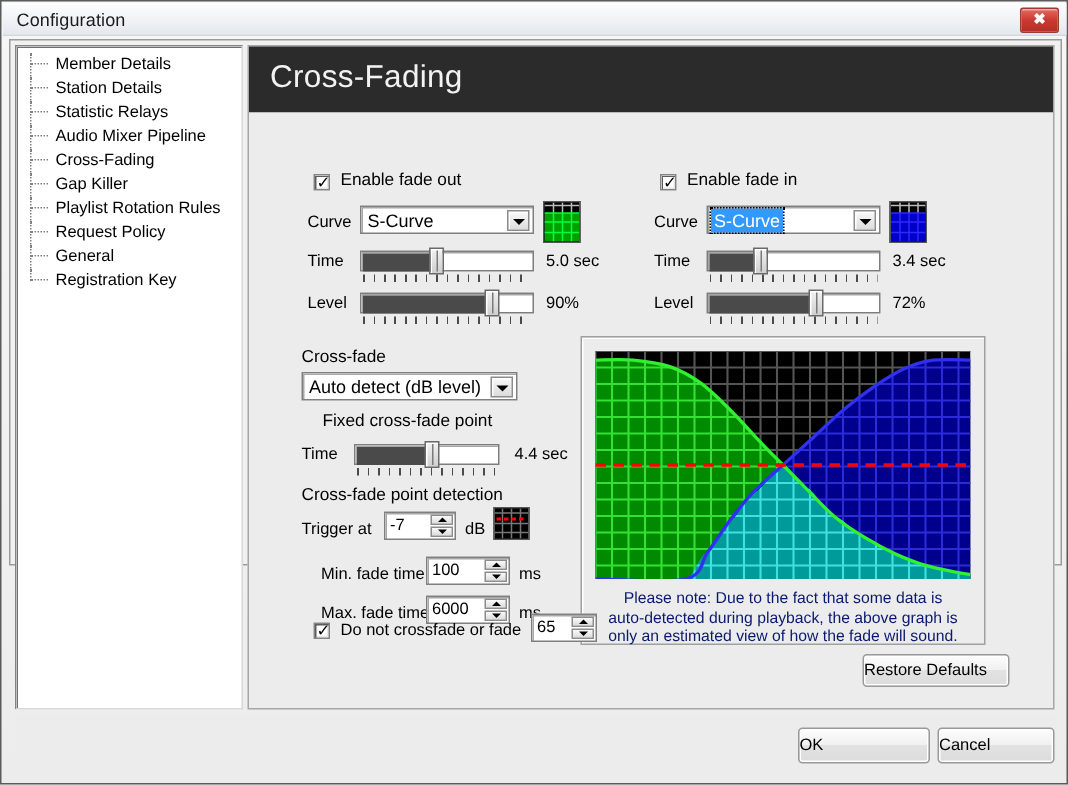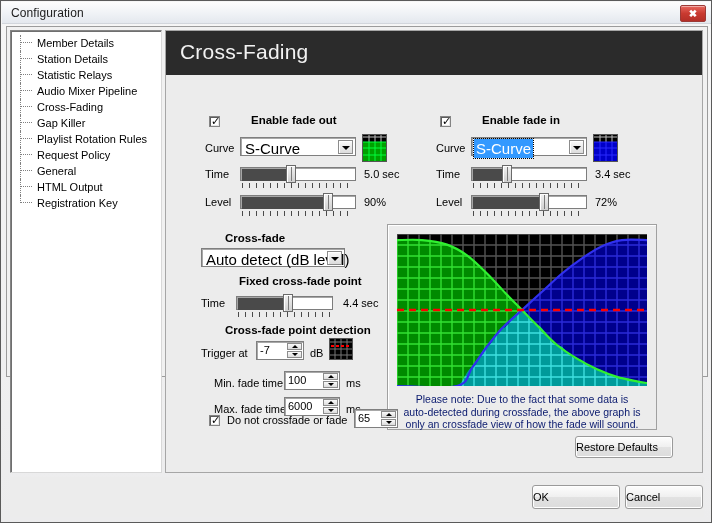--- a/index.html
+++ b/index.html
@@ -91,42 +91,42 @@
     font-size:21px;color:#f2f2f2;font-weight:normal;
     letter-spacing:0.2px;
   }
   #page-body{
     position:absolute;left:0;top:44px;width:536px;height:397px;
     background:#ececec;
   }
 
   
   .lbl{position:absolute;font-size:11px;color:#000;white-space:nowrap;}
-  .bold-lbl{font-weight:bold;font-size:11.5px;margin-left:24px;}
+  .bold-lbl{font-weight:normal;font-size:11.5px;}
 
   .cb{
     position:absolute;width:11px;height:11px;box-sizing:border-box;
     background:#fff;border:1px solid #848484;
     box-shadow:inset 1px 1px 0 #5c5c5c, inset -1px -1px 0 #e6e6e6;
     cursor:pointer;
   }
   .cb .tick{
     position:absolute;left:1px;top:-1px;width:9px;height:11px;
     font-size:11px;line-height:11px;color:#000;text-align:center;
     font-family:"DejaVu Sans", sans-serif;
   }
 
   .combo{
     position:absolute;height:19px;box-sizing:border-box;
     background:#fff;border:1px solid #7f7f7f;
     box-shadow:inset 1px 1px 0 #a8a8a8;
     cursor:pointer;
   }
   .combo .ctext{
-    position:absolute;left:4px;top:2px;font-size:15px;color:#000;
+    position:absolute;left:4px;top:2px;font-size:12px;color:#000;
     white-space:nowrap;
   }
   .combo.focused .ctext{
     background:#3399ff;color:#fff;padding:1px 2px;left:2px;top:1px;
     outline:1px dotted #000;
   }
   .combo .arrow{
     position:absolute;right:2px;top:2px;width:15px;height:14px;
     background:linear-gradient(#fafafa,#dcdcdc);
     border:1px solid #8c8c8c;box-sizing:border-box;
@@ -246,21 +246,20 @@
       <div id="tree-list">
           <div class="tree-item"><span class="vline"></span><span class="dash"></span><span>Member Details</span></div>
           <div class="tree-item"><span class="vline"></span><span class="dash"></span><span>Station Details</span></div>
           <div class="tree-item"><span class="vline"></span><span class="dash"></span><span>Statistic Relays</span></div>
           <div class="tree-item"><span class="vline"></span><span class="dash"></span><span>Audio Mixer Pipeline</span></div>
           <div class="tree-item"><span class="vline"></span><span class="dash"></span><span>Cross-Fading</span></div>
           <div class="tree-item"><span class="vline"></span><span class="dash"></span><span>Gap Killer</span></div>
           <div class="tree-item"><span class="vline"></span><span class="dash"></span><span>Playlist Rotation Rules</span></div>
           <div class="tree-item"><span class="vline"></span><span class="dash"></span><span>Request Policy</span></div>
           <div class="tree-item"><span class="vline"></span><span class="dash"></span><span>General</span></div>
-          <div class="tree-item"><span class="vline"></span><span class="dash"></span><span>HTML Output</span></div>
           <div class="tree-item last"><span class="vline"></span><span class="dash"></span><span>Registration Key</span></div>
         </div>
     </div>
 
     <div id="content">
 
       <div id="page-header">
         <div class="htext">Cross-Fading</div>
       </div>
 
@@ -602,22 +601,22 @@
                 <line x1="0" y1="121" x2="250" y2="121" stroke="#3fe0e0" stroke-width="1.4"></line>
                 <line x1="0" y1="132" x2="250" y2="132" stroke="#3fe0e0" stroke-width="1.4"></line>
                 <line x1="0" y1="143" x2="250" y2="143" stroke="#3fe0e0" stroke-width="1.4"></line>
               </g>
               <path id="g-out-line" fill="none" stroke="#30f030" stroke-width="2.2" d="M0.0 6.1 C4.2 6.1,16.7 5.3,25.0 6.1 C33.3 6.8,42.5 8.1,50.0 10.6 C57.5 13.2,63.3 16.5,70.0 21.3 C76.7 26.1,83.3 32.9,90.0 39.5 C96.7 46.1,104.2 54.7,110.0 60.8 C115.8 66.9,120.0 70.9,125.0 76.0 C130.0 81.1,134.2 85.4,140.0 91.2 C145.8 97.0,153.3 105.4,160.0 111.0 C166.7 116.5,173.3 120.6,180.0 124.6 C186.7 128.7,193.3 132.2,200.0 135.3 C206.7 138.3,213.3 140.9,220.0 142.9 C226.7 144.9,235.0 146.4,240.0 147.4 C245.0 148.5,248.3 148.7,250.0 149.0"></path>
               <path id="g-in-line" fill="none" stroke="#3030f0" stroke-width="2.2" d="M0.0 152.0 C10.0 152.0,47.5 155.0,60.0 152.0 C72.5 149.0,70.0 140.3,75.0 133.8 C80.0 127.2,85.0 119.1,90.0 112.5 C95.0 105.9,99.2 100.3,105.0 94.2 C110.8 88.2,118.3 82.1,125.0 76.0 C131.7 69.9,138.3 63.8,145.0 57.8 C151.7 51.7,158.3 45.1,165.0 39.5 C171.7 33.9,178.3 28.9,185.0 24.3 C191.7 19.8,198.3 15.2,205.0 12.2 C211.7 9.1,217.5 7.1,225.0 6.1 C232.5 5.1,245.8 6.1,250.0 6.1"></path>
               <line id="g-trigger" x1="0" y1="76" x2="250" y2="76" stroke="#ff0000" stroke-width="2.4" stroke-dasharray="7,5"></line>
             </svg>
           <div id="graph-note" style="left:0;top:168px;">
             <div>Please note: Due to the fact that some data is</div>
-            <div>auto-detected during crossfade, the above graph is</div>
-            <div>only an crossfade view of how the fade will sound.</div>
+            <div>auto-detected during playback, the above graph is</div>
+            <div>only an estimated view of how the fade will sound.</div>
           </div>
         </div>
 
         <div class="cb" style="left:43px;top:340px;">
           <div class="tick">✓</div>
         </div>
         <div class="lbl" style="left:61px;top:339px;">Do not crossfade or fade</div>
         <div class="spin" style="left:188px;top:334px;width:44px;">
           <div class="sval">65</div>
           <div class="btns">

